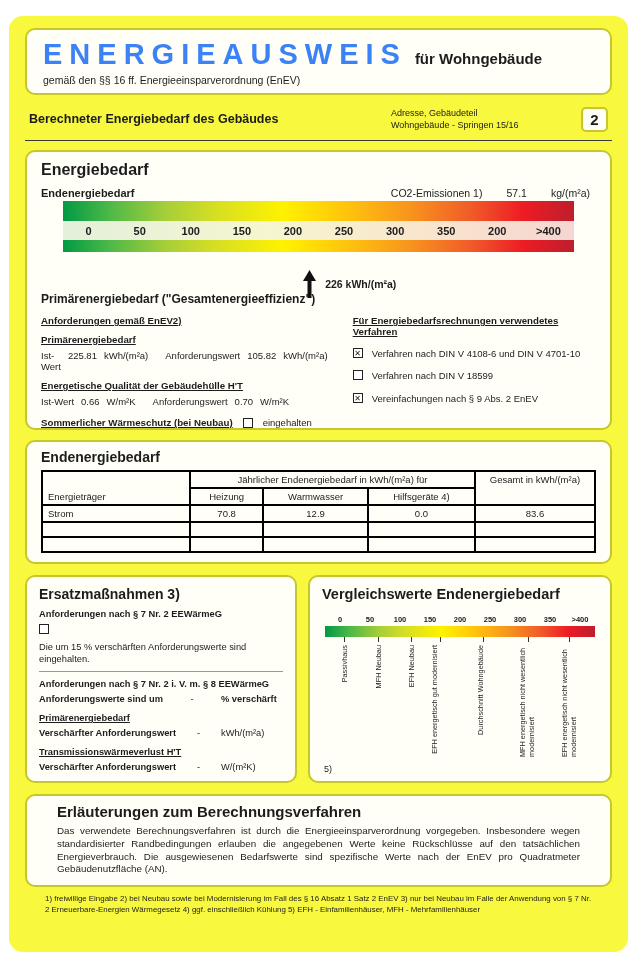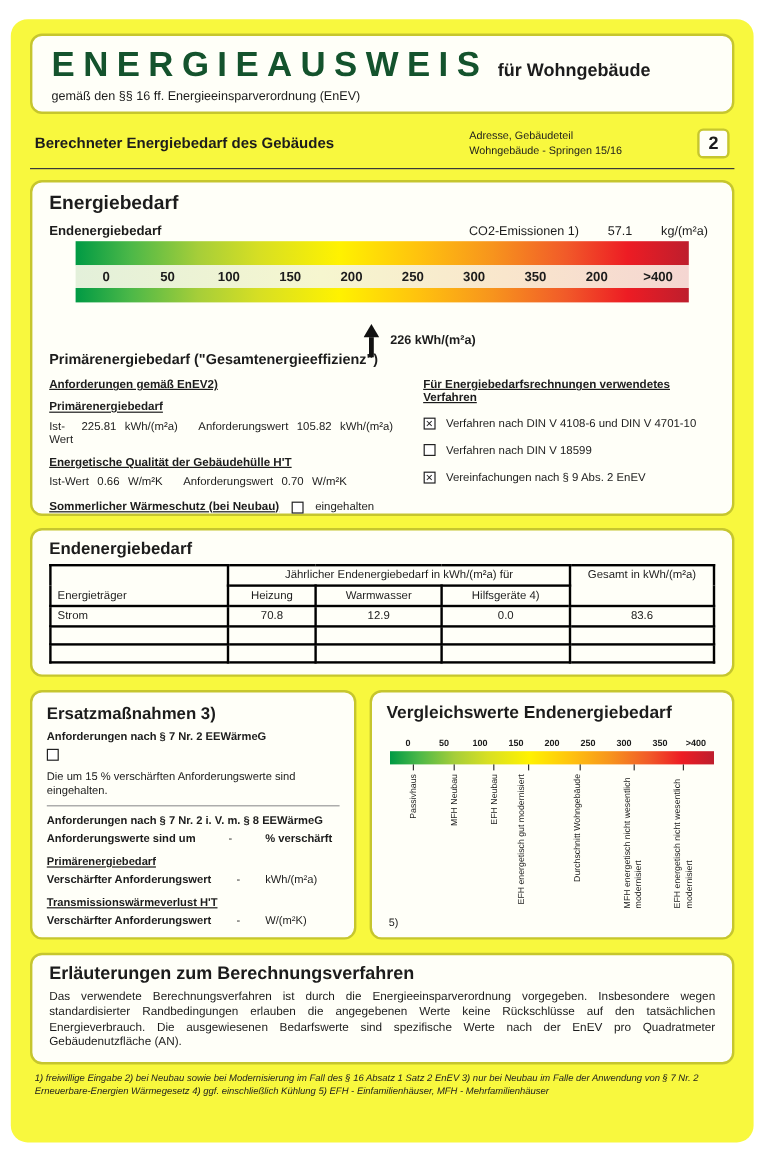--- a/index.html
+++ b/index.html
@@ -16,21 +16,21 @@
     padding:12px 16px 6px;
   }
   .box {
     background:#fffff8;
     border:2px solid #c6c62e;
     border-radius:10px;
   }
   
   .title-box { padding:8px 16px 7px; }
   .title-line { display:flex; align-items:baseline; gap:8px; }
-  .big-title { font-size:29px; font-weight:bold; letter-spacing:7px; color:#14532d; white-space:nowrap; }
+  .big-title { font-size:29px; font-weight:bold; letter-spacing:7px; color:#3b82f6; white-space:nowrap; }
   .title-suffix { font-size:15px; font-weight:bold; white-space:nowrap; }
   .subtitle { font-size:10.5px; margin-top:3px; }
   
   .header-row { display:flex; align-items:flex-start; padding:12px 4px 8px; border-bottom:1.5px solid #3a3a3a; }
   .hr-left { flex:1; font-size:12.5px; font-weight:bold; padding-top:5px; }
   .hr-mid { width:190px; font-size:9px; line-height:1.35; }
   .page-num {
     width:27px; height:25px; background:#fffff8; border:2px solid #c6c62e; border-radius:5px;
     font-weight:bold; font-size:15px; text-align:center; line-height:21px;
   }
@@ -98,25 +98,25 @@
   .v-bar { height:11px; margin:0 3px; }
   .v-labels { position:relative; height:120px; margin:5px 3px 0; }
   .vtickmark { position:absolute; top:-5px; width:1px; height:5px; background:#333; }
   .vlabel {
     position:absolute; top:3px;
     writing-mode:vertical-rl; transform:rotate(180deg);
     font-size:7.3px; line-height:1.3; max-height:112px; white-space:normal;
   }
   .v-foot { position:absolute; left:14px; bottom:7px; font-size:9px; }
   
-  .erl-box { margin-top:11px; padding:7px 14px 9px; }
+  .erl-box { margin-top:11px; padding:7px 30px 9px; }
   .erl-title { font-size:15px; font-weight:bold; margin-bottom:5px; }
   .erl-body { font-size:9.8px; text-align:justify; line-height:1.3; }
   
-  .footnotes { font-size:7.9px; line-height:1.35; margin:7px 4px 5px;font-style:italic; }
+  .footnotes { font-size:7.9px; line-height:1.35; margin:7px 20px 5px; }
 </style>
 </head>
 <body>
 
 <div class="page-frame">
 
   <div class="box title-box">
     <div class="title-line">
       <span class="big-title">ENERGIEAUSWEIS</span>
       <span class="title-suffix">für Wohngebäude</span>

